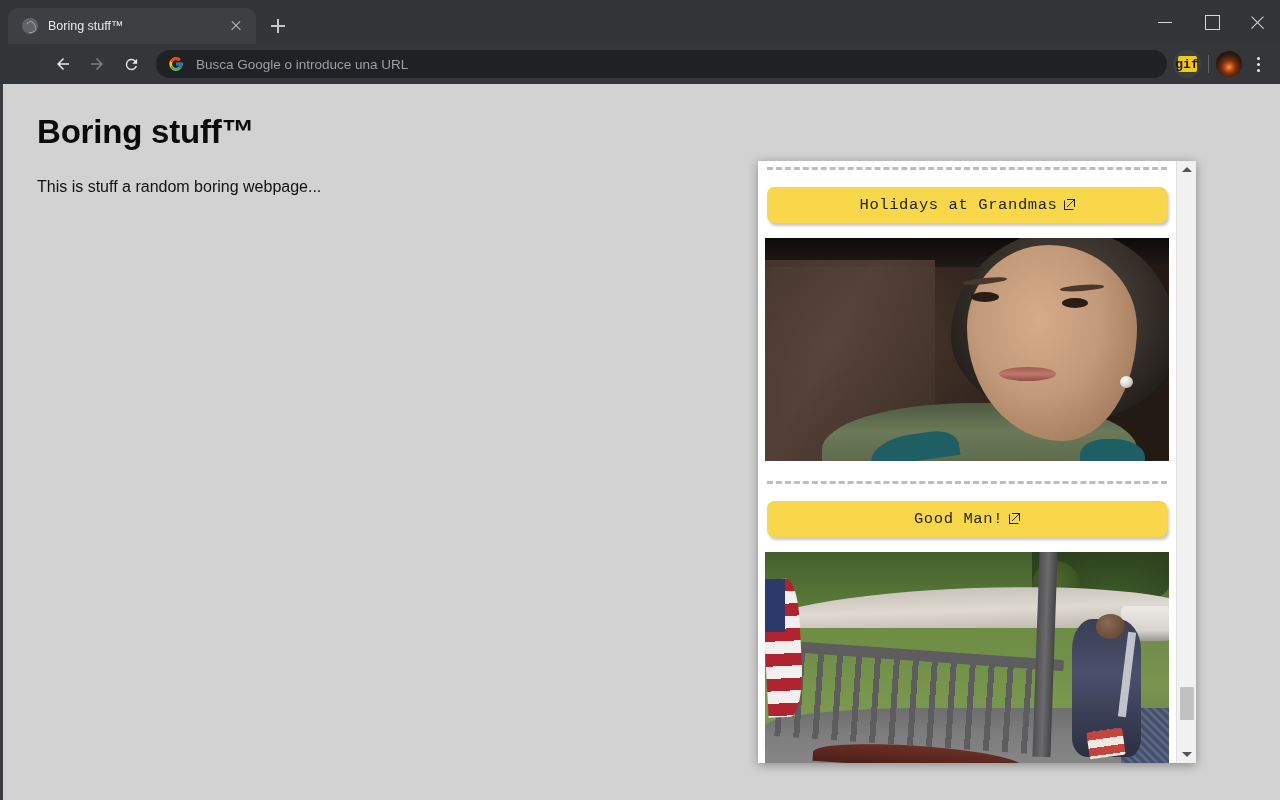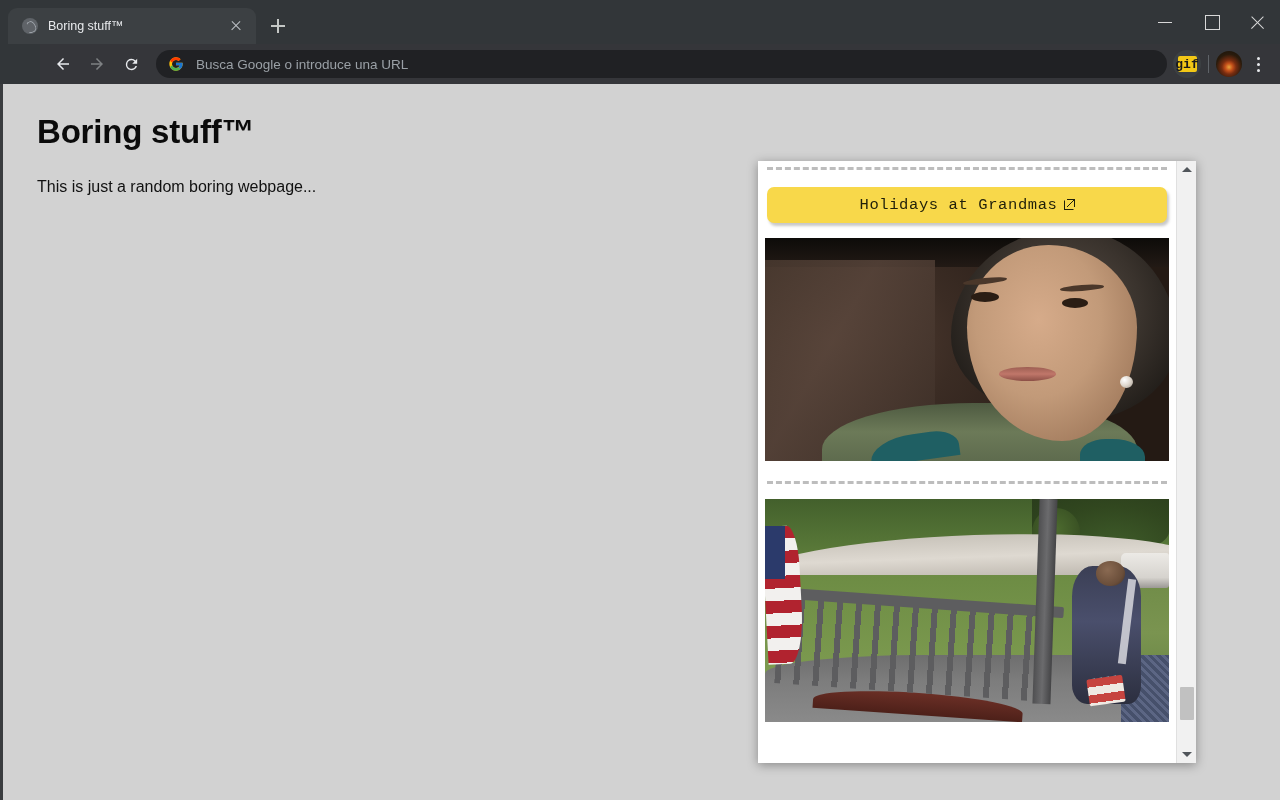--- a/index.html
+++ b/index.html
@@ -636,21 +636,21 @@
       <i></i>
       <i></i>
       <i></i>
     </div>
   </div>
 
   <div class="viewport">
 
     <div class="page-content">
       <h1 class="page-title">Boring stuff™</h1>
-      <p class="page-paragraph">This is just a random boring webpage...</p>
+      <p class="page-paragraph">This is stuff a random boring webpage...</p>
     </div>
 
     <div class="popup">
 
       <div class="popup-body">
         <div class="popup-inner">
 
           <div class="divider"></div>
 
           <div class="gif-button">
@@ -671,20 +671,24 @@
               <div class="brow2"></div>
               <div class="eye1"></div>
               <div class="eye2"></div>
               <div class="mouth"></div>
               <div class="earring"></div>
             </div>
           </div>
 
           <div class="divider"></div>
 
+          <div class="gif-button">
+            <span>Good Man!</span>
+            <span class="ext-link-icon"></span>
+          </div>
 
           <div class="gif-frame">
             <div class="art-porch">
               <div class="lawn-far"></div>
               <div class="treeline"></div>
               <div class="tree"></div>
               <div class="driveway"></div>
               <div class="lawn-mid"></div>
               <div class="truck"></div>
               <div class="deck"></div>

